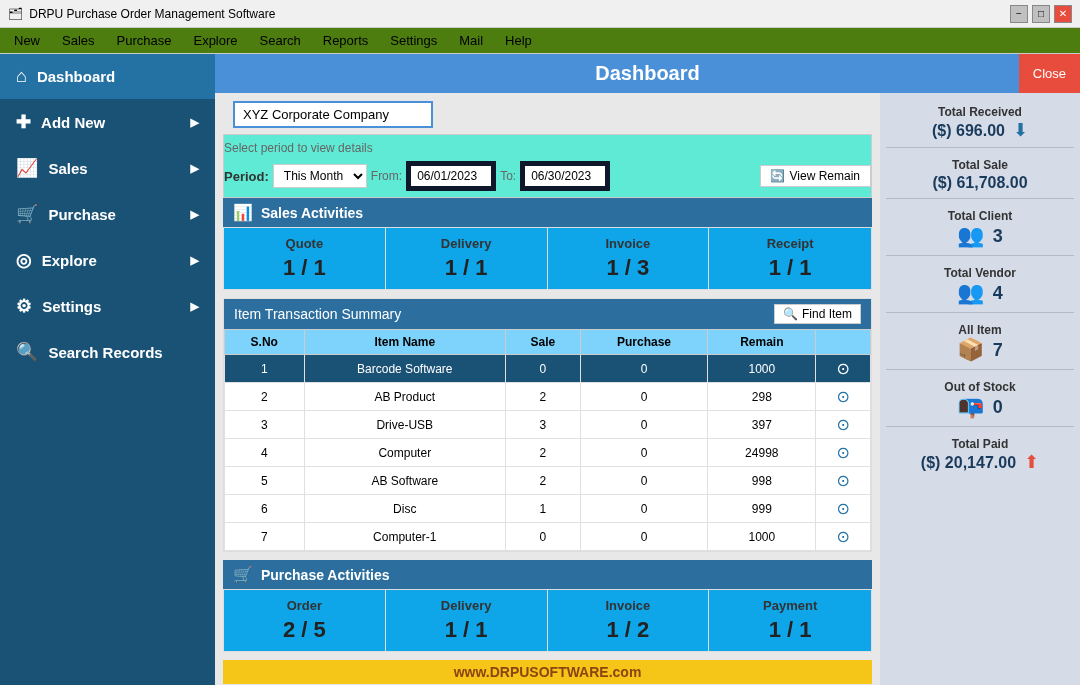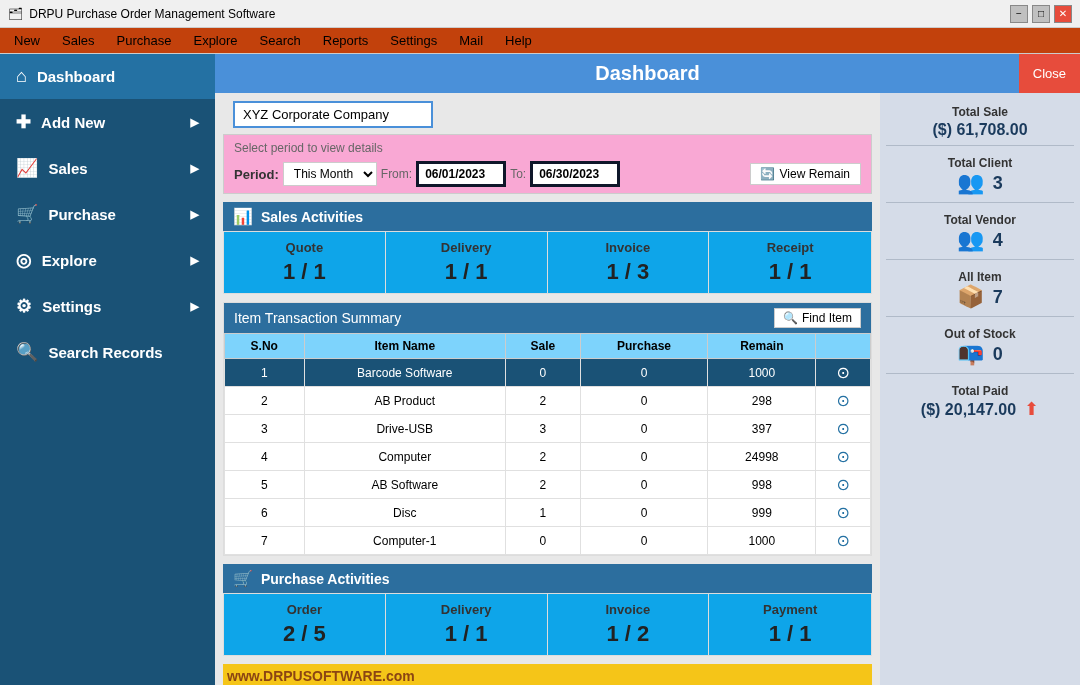--- a/index.html
+++ b/index.html
@@ -21,21 +21,21 @@
     .titlebar-btn {
       width: 18px; height: 18px;
       background: #c0c0c0;
       border: 1px solid #888;
       display: flex; align-items: center; justify-content: center;
       font-size: 10px; cursor: pointer;
     }
 
     
     .menubar {
-      background: #c2410c;
+      background: #4d7c0f;
       height: 26px;
       display: flex;
       align-items: center;
       padding: 0 4px;
       border-bottom: 1px solid #ccc;
       gap: 2px;
     }
     .menubar-item {
       padding: 2px 10px;
       cursor: pointer;
@@ -121,47 +121,46 @@
       padding-left: 10px;
     }
     .company-input {
       border: 2px solid #4a90d9;
       padding: 4px 8px;
       font-size: 13px;
       width: 200px;
       background: white;
     }
     .period-row {
-      background: #f9a8d4;
-      padding: 6px 10px;
-      margin-bottom: 8px;
+      background: #5eead4;
+      padding: 6px 0;
+      margin-bottom: 0;
       font-size: 12px;
       color: #666;
       border: 1px solid #ccc;
     }
     .period-controls {
       display: flex;
       align-items: center;
       gap: 4px;
       margin-top: 6px;
     }
     .period-label { font-weight: bold; font-size: 13px; color: #333; }
     .period-select {
       border: 1px solid #ccc;
       padding: 3px 6px;
       font-size: 12px;
       background: white;
     }
     .date-input {
-      border: 3px solid #0f172a;
+      border: 5px solid #0f172a;
       padding: 3px 6px;
       font-size: 12px;
       background: white;
       width: 90px;
-      font-weight: bold;
     }
     .view-records-btn {
       background: white;
       border: 1px solid #ccc;
       padding: 3px 10px;
       font-size: 12px;
       cursor: pointer;
       display: flex; align-items: center; gap: 4px;
       margin-left: auto;
     }
@@ -244,21 +243,21 @@
     .stat-value { font-size: 16px; font-weight: bold; color: #1a3a5c; margin-top: 2px; }
     .stat-row { display: flex; align-items: center; justify-content: center; gap: 8px; }
     .stat-icon { font-size: 22px; color: #2c5f8a; }
     .stat-number { font-size: 18px; font-weight: bold; color: #1a3a5c; }
     .arrow-down { color: #2471a3; font-size: 18px; }
     .arrow-up { color: #e74c3c; font-size: 18px; }
 
     
     .watermark {
       background: #f5c518;
-      text-align: left;
+      text-align: center;
       padding: 4px;
       font-size: 14px;
       font-weight: bold;
       color: #8B4513;
     }
 
     .section-header-row {
       display: flex;
       align-items: center;
       background: #2c6e9e;
@@ -497,20 +496,27 @@
         </div>
 
         <div class="watermark">
           <span>www.DRPUSOFTWARE.com</span>
         </div>
 
       </div>
 
       <div class="right-panel">
 
+        <div class="stat-card">
+          <div class="stat-title">Total Received</div>
+          <div class="stat-row">
+            <div class="stat-value">($) 696.00</div>
+            <span class="arrow-down">⬇</span>
+          </div>
+        </div>
 
         <div class="stat-card">
           <div class="stat-title">Total Sale</div>
           <div class="stat-value">($) 61,708.00</div>
         </div>
 
         <div class="stat-card">
           <div class="stat-title">Total Client</div>
           <div class="stat-row">
             <span class="stat-icon">👥</span>

